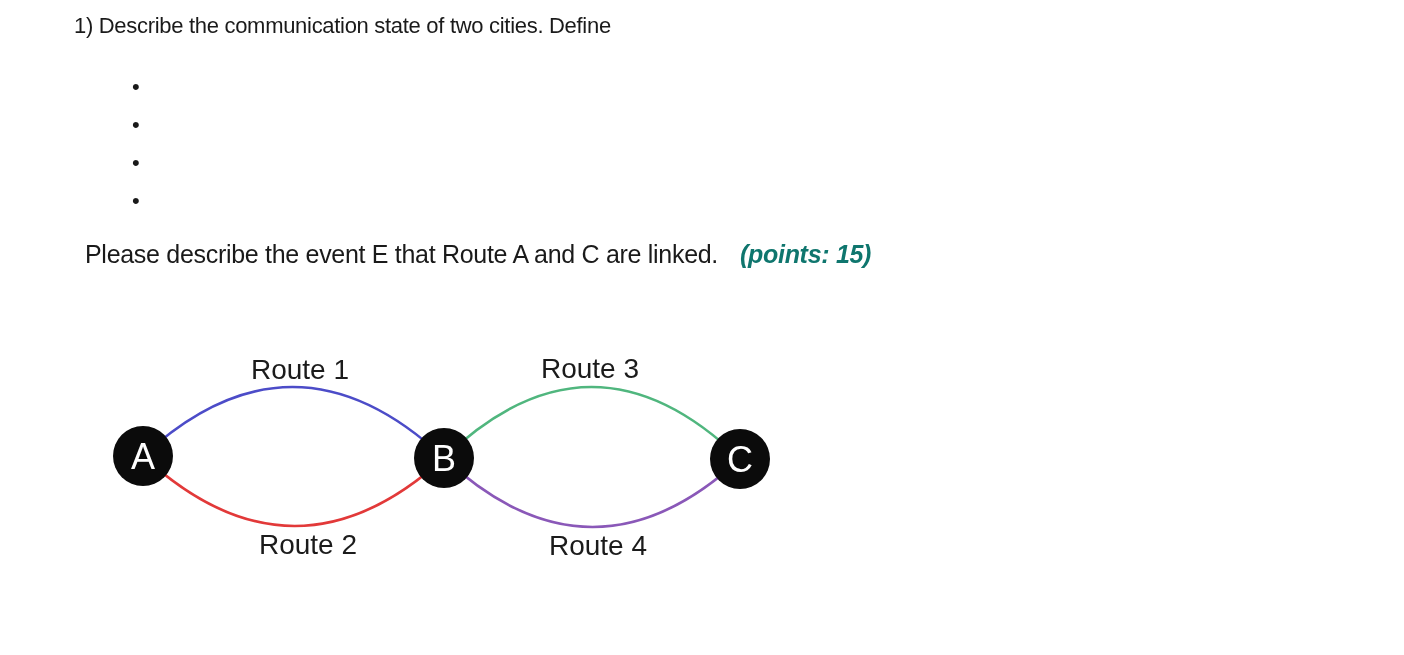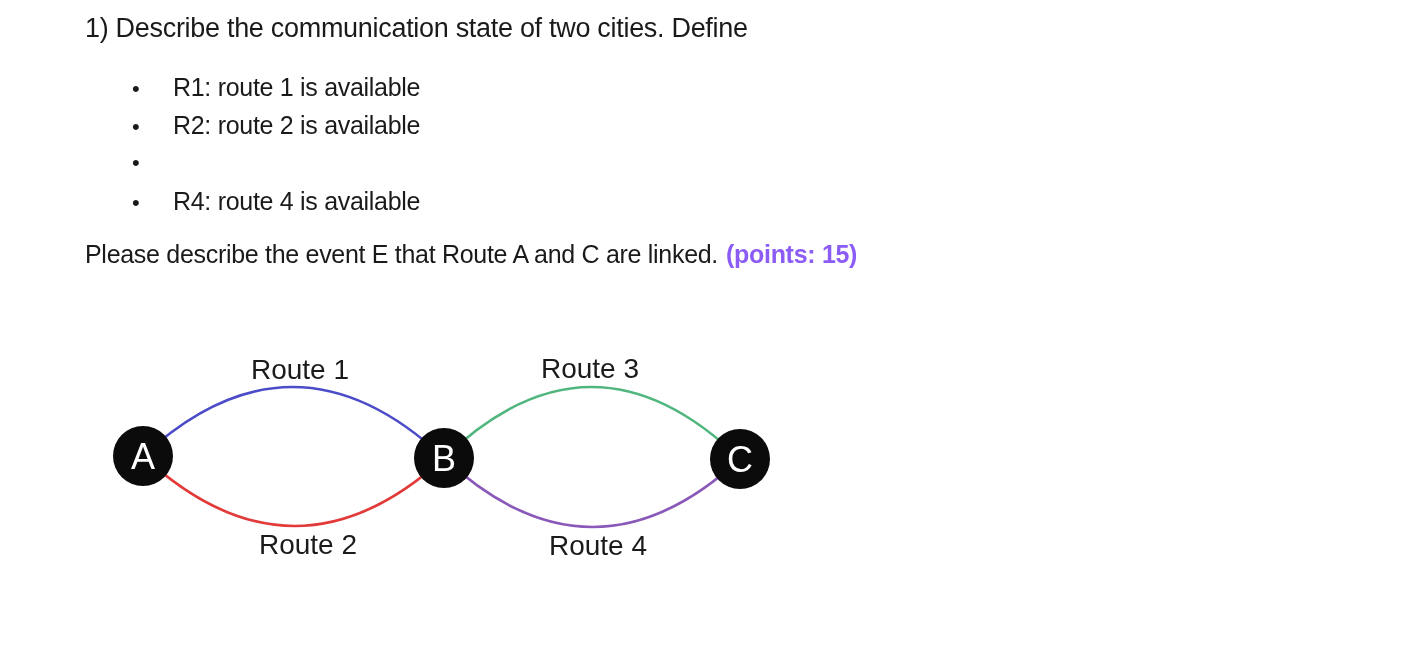--- a/index.html
+++ b/index.html
@@ -11,23 +11,23 @@
     position: relative;
     width: 1404px;
     height: 655px;
     background: #ffffff;
     overflow: hidden;
     font-family: "Liberation Sans", sans-serif;
     color: #1a1a1a;
   }
   .q-title {
     position: absolute;
-    left: 85px;
+    left: 74px;
     top: 13px;
-    font-size: 27px;
+    font-size: 22px;
     letter-spacing: -0.3px;
     white-space: nowrap;
   }
   .q-bullets {
     position: absolute;
     left: 0;
     top: 68px;
     margin: 0;
     padding: 0;
     list-style: none;
@@ -49,22 +49,23 @@
   .q-prompt {
     position: absolute;
     left: 85px;
     top: 240px;
     font-size: 25px;
     letter-spacing: -0.3px;
     white-space: nowrap;
   }
   .q-prompt .points {
     font-weight: bold;
-    color: #8b5cf6;
-    margin-left: 8px;
+    font-style: italic;
+    color: #0f766e;
+    margin-left: 22px;
   }
   .diagram-svg {
     position: absolute;
     left: 0;
     top: 0;
   }
   .edge-label {
     font-family: "Liberation Sans", sans-serif;
     font-size: 28px;
     fill: #1b1b1b;
@@ -80,32 +81,29 @@
 </head>
 <body>
 
 <div class="page">
 
   <div class="q-title">1) Describe the communication state of two cities. Define</div>
 
   <ul class="q-bullets">
     <li>
       <span class="dot">•</span>
-      <span>R1: route 1 is available</span>
-    </li>
-    <li>
-      <span class="dot">•</span>
-      <span>R2: route 2 is available</span>
     </li>
     <li>
       <span class="dot">•</span>
     </li>
     <li>
       <span class="dot">•</span>
-      <span>R4: route 4 is available</span>
+    </li>
+    <li>
+      <span class="dot">•</span>
     </li>
   </ul>
 
   <div class="q-prompt">
     <span>Please describe the event E that Route A and C are linked.</span><span class="points">(points: 15)</span>
   </div>
 
   <svg id="diagram" class="diagram-svg" width="1404" height="655" viewBox="0 0 1404 655">
       <path d="M 143 456 Q 293.5 317 444 458" fill="none" stroke="#4c4cc8" stroke-width="2.6"></path>
       <text x="300" y="379" class="edge-label">Route 1</text>

